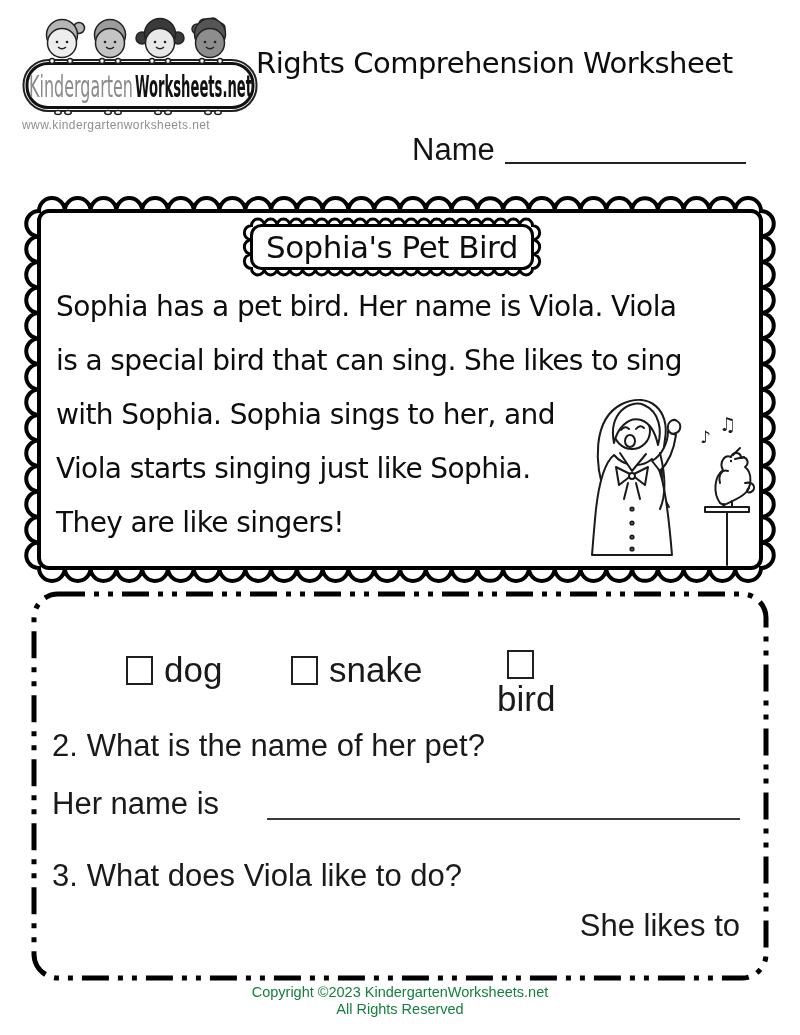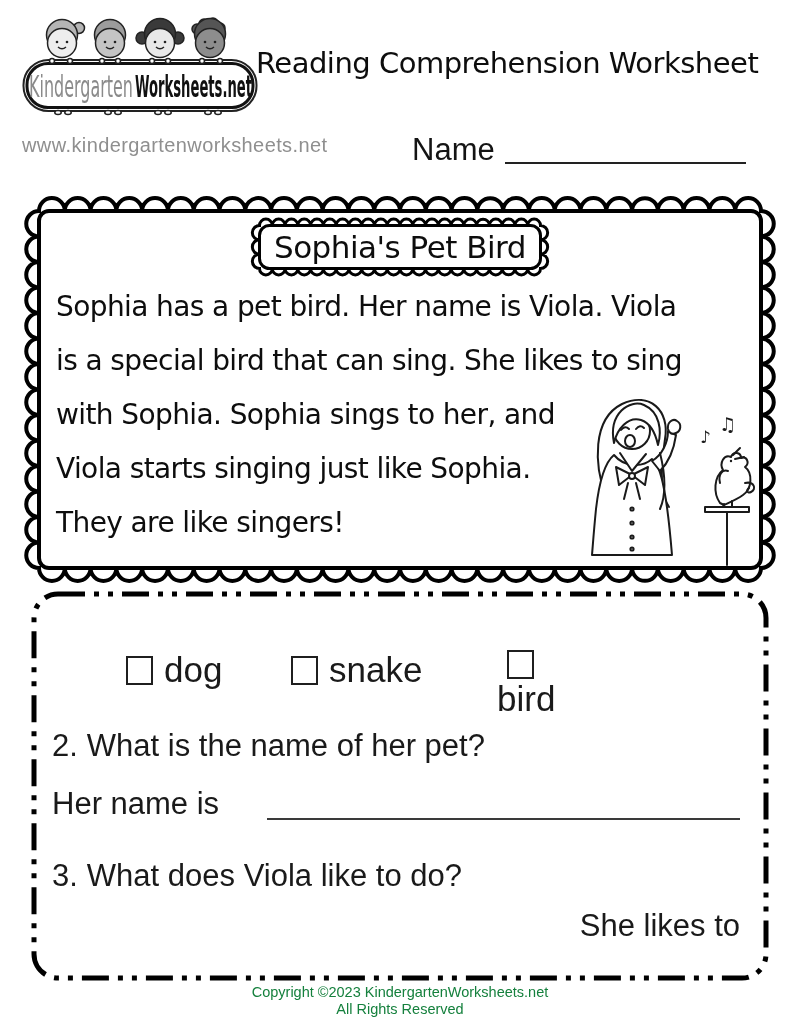--- a/index.html
+++ b/index.html
@@ -1,31 +1,31 @@
 <!DOCTYPE html>
 <html><head>
 <meta charset="utf-8">
 <style>
   html,body{margin:0;padding:0;background:#fff;}
   #page{position:relative;width:800px;height:1035px;background:#fff;overflow:hidden;
         font-family:"Liberation Sans",sans-serif;color:#111;}
 
   
   #logo-svg{position:absolute;left:22px;top:16px;width:236px;height:100px;}
-  #logo-url{position:absolute;left:22px;top:134px;font-size:20px;letter-spacing:.4px;color:#8f8f8f;}
+  #logo-url{position:absolute;left:22px;top:118px;font-size:12px;letter-spacing:.4px;color:#8f8f8f;}
   #page-title{position:absolute;left:256px;top:46px;width:520px;
               font-family:"DejaVu Sans",sans-serif;font-size:29px;letter-spacing:-.5px;color:#0d0d0d;white-space:nowrap;}
   #name-row{position:absolute;left:412px;top:132px;width:336px;display:flex;align-items:flex-end;}
   #name-label{font-size:31px;color:#141414;}
   #name-line{flex:1;border-bottom:2px solid #222;margin:0 2px 4px 10px;height:10px;}
 
   
   #story-box{position:absolute;left:22px;top:194px;width:756px;height:391px;}
   #story-box > svg.scallop{position:absolute;inset:0;width:100%;height:100%;}
-  #story-badge{position:absolute;left:228px;top:22px;width:300px;height:62px;}
+  #story-badge{position:absolute;left:220px;top:22px;width:300px;height:62px;}
   #story-badge > svg.scallop{position:absolute;inset:0;width:100%;height:100%;}
   #story-title{position:absolute;inset:0;display:flex;align-items:center;justify-content:center;
                font-family:"DejaVu Sans",sans-serif;font-size:31px;letter-spacing:-.5px;color:#0d0d0d;}
   #story-text{position:absolute;left:34px;top:86px;width:710px;
               font-family:"DejaVu Sans",sans-serif;font-size:28px;letter-spacing:-.6px;color:#0d0d0d;}
   .story-line{height:54px;line-height:54px;white-space:nowrap;}
   #illus{position:absolute;right:18px;bottom:14px;width:192px;height:180px;}
 
   
   #q-box{position:absolute;left:30px;top:590px;width:740px;height:392px;}
@@ -119,21 +119,21 @@
           <ellipse cx="146" cy="96.5" rx="3.2" ry="2"></ellipse>
         <ellipse cx="186" cy="96.5" rx="3.2" ry="2"></ellipse>
           <ellipse cx="196" cy="96.5" rx="3.2" ry="2"></ellipse>
       </g>
     </g>
     <text x="7" y="81" textLength="104" lengthAdjust="spacingAndGlyphs" font-family="'DejaVu Sans',sans-serif" font-size="30" fill="#8a8a8a"><tspan id="logo-gray-t">Kindergarten</tspan></text>
     <text x="113" y="81" textLength="117" lengthAdjust="spacingAndGlyphs" font-family="'DejaVu Sans',sans-serif" font-size="30" font-weight="bold" fill="#111"><tspan id="logo-black-t">Worksheets.net</tspan></text>
   </svg>
   <div id="logo-url">www.kindergartenworksheets.net</div>
 
-  <div id="page-title">Reading Comprehension Worksheet</div>
+  <div id="page-title">Rights Comprehension Worksheet</div>
 
   <div id="name-row">
     <span id="name-label">Name</span>
     <span id="name-line"></span>
   </div>
 
   <div id="story-box">
     <svg class="scallop" viewBox="0 0 756 391">
         <path d="M 17 17 a 12.892857142857142 12.892857142857142 0 0 1 25.785714285714285 0 a 12.892857142857142 12.892857142857142 0 0 1 25.785714285714285 0 a 12.892857142857142 12.892857142857142 0 0 1 25.785714285714285 0 a 12.892857142857142 12.892857142857142 0 0 1 25.785714285714285 0 a 12.892857142857142 12.892857142857142 0 0 1 25.785714285714285 0 a 12.892857142857142 12.892857142857142 0 0 1 25.785714285714285 0 a 12.892857142857142 12.892857142857142 0 0 1 25.785714285714285 0 a 12.892857142857142 12.892857142857142 0 0 1 25.785714285714285 0 a 12.892857142857142 12.892857142857142 0 0 1 25.785714285714285 0 a 12.892857142857142 12.892857142857142 0 0 1 25.785714285714285 0 a 12.892857142857142 12.892857142857142 0 0 1 25.785714285714285 0 a 12.892857142857142 12.892857142857142 0 0 1 25.785714285714285 0 a 12.892857142857142 12.892857142857142 0 0 1 25.785714285714285 0 a 12.892857142857142 12.892857142857142 0 0 1 25.785714285714285 0 a 12.892857142857142 12.892857142857142 0 0 1 25.785714285714285 0 a 12.892857142857142 12.892857142857142 0 0 1 25.785714285714285 0 a 12.892857142857142 12.892857142857142 0 0 1 25.785714285714285 0 a 12.892857142857142 12.892857142857142 0 0 1 25.785714285714285 0 a 12.892857142857142 12.892857142857142 0 0 1 25.785714285714285 0 a 12.892857142857142 12.892857142857142 0 0 1 25.785714285714285 0 a 12.892857142857142 12.892857142857142 0 0 1 25.785714285714285 0 a 12.892857142857142 12.892857142857142 0 0 1 25.785714285714285 0 a 12.892857142857142 12.892857142857142 0 0 1 25.785714285714285 0 a 12.892857142857142 12.892857142857142 0 0 1 25.785714285714285 0 a 12.892857142857142 12.892857142857142 0 0 1 25.785714285714285 0 a 12.892857142857142 12.892857142857142 0 0 1 25.785714285714285 0 a 12.892857142857142 12.892857142857142 0 0 1 25.785714285714285 0 a 12.892857142857142 12.892857142857142 0 0 1 25.785714285714285 0 a 12.75 12.75 0 0 1 0 25.5 a 12.75 12.75 0 0 1 0 25.5 a 12.75 12.75 0 0 1 0 25.5 a 12.75 12.75 0 0 1 0 25.5 a 12.75 12.75 0 0 1 0 25.5 a 12.75 12.75 0 0 1 0 25.5 a 12.75 12.75 0 0 1 0 25.5 a 12.75 12.75 0 0 1 0 25.5 a 12.75 12.75 0 0 1 0 25.5 a 12.75 12.75 0 0 1 0 25.5 a 12.75 12.75 0 0 1 0 25.5 a 12.75 12.75 0 0 1 0 25.5 a 12.75 12.75 0 0 1 0 25.5 a 12.75 12.75 0 0 1 0 25.5 a 12.892857142857142 12.892857142857142 0 0 1 -25.785714285714285 0 a 12.892857142857142 12.892857142857142 0 0 1 -25.785714285714285 0 a 12.892857142857142 12.892857142857142 0 0 1 -25.785714285714285 0 a 12.892857142857142 12.892857142857142 0 0 1 -25.785714285714285 0 a 12.892857142857142 12.892857142857142 0 0 1 -25.785714285714285 0 a 12.892857142857142 12.892857142857142 0 0 1 -25.785714285714285 0 a 12.892857142857142 12.892857142857142 0 0 1 -25.785714285714285 0 a 12.892857142857142 12.892857142857142 0 0 1 -25.785714285714285 0 a 12.892857142857142 12.892857142857142 0 0 1 -25.785714285714285 0 a 12.892857142857142 12.892857142857142 0 0 1 -25.785714285714285 0 a 12.892857142857142 12.892857142857142 0 0 1 -25.785714285714285 0 a 12.892857142857142 12.892857142857142 0 0 1 -25.785714285714285 0 a 12.892857142857142 12.892857142857142 0 0 1 -25.785714285714285 0 a 12.892857142857142 12.892857142857142 0 0 1 -25.785714285714285 0 a 12.892857142857142 12.892857142857142 0 0 1 -25.785714285714285 0 a 12.892857142857142 12.892857142857142 0 0 1 -25.785714285714285 0 a 12.892857142857142 12.892857142857142 0 0 1 -25.785714285714285 0 a 12.892857142857142 12.892857142857142 0 0 1 -25.785714285714285 0 a 12.892857142857142 12.892857142857142 0 0 1 -25.785714285714285 0 a 12.892857142857142 12.892857142857142 0 0 1 -25.785714285714285 0 a 12.892857142857142 12.892857142857142 0 0 1 -25.785714285714285 0 a 12.892857142857142 12.892857142857142 0 0 1 -25.785714285714285 0 a 12.892857142857142 12.892857142857142 0 0 1 -25.785714285714285 0 a 12.892857142857142 12.892857142857142 0 0 1 -25.785714285714285 0 a 12.892857142857142 12.892857142857142 0 0 1 -25.785714285714285 0 a 12.892857142857142 12.892857142857142 0 0 1 -25.785714285714285 0 a 12.892857142857142 12.892857142857142 0 0 1 -25.785714285714285 0 a 12.892857142857142 12.892857142857142 0 0 1 -25.785714285714285 0 a 12.75 12.75 0 0 1 0 -25.5 a 12.75 12.75 0 0 1 0 -25.5 a 12.75 12.75 0 0 1 0 -25.5 a 12.75 12.75 0 0 1 0 -25.5 a 12.75 12.75 0 0 1 0 -25.5 a 12.75 12.75 0 0 1 0 -25.5 a 12.75 12.75 0 0 1 0 -25.5 a 12.75 12.75 0 0 1 0 -25.5 a 12.75 12.75 0 0 1 0 -25.5 a 12.75 12.75 0 0 1 0 -25.5 a 12.75 12.75 0 0 1 0 -25.5 a 12.75 12.75 0 0 1 0 -25.5 a 12.75 12.75 0 0 1 0 -25.5 a 12.75 12.75 0 0 1 0 -25.5 Z" fill="#fff" stroke="#000" stroke-width="4"></path>
         <rect x="17" y="17" width="722" height="357" rx="10" fill="#fff" stroke="#000" stroke-width="4"></rect>

